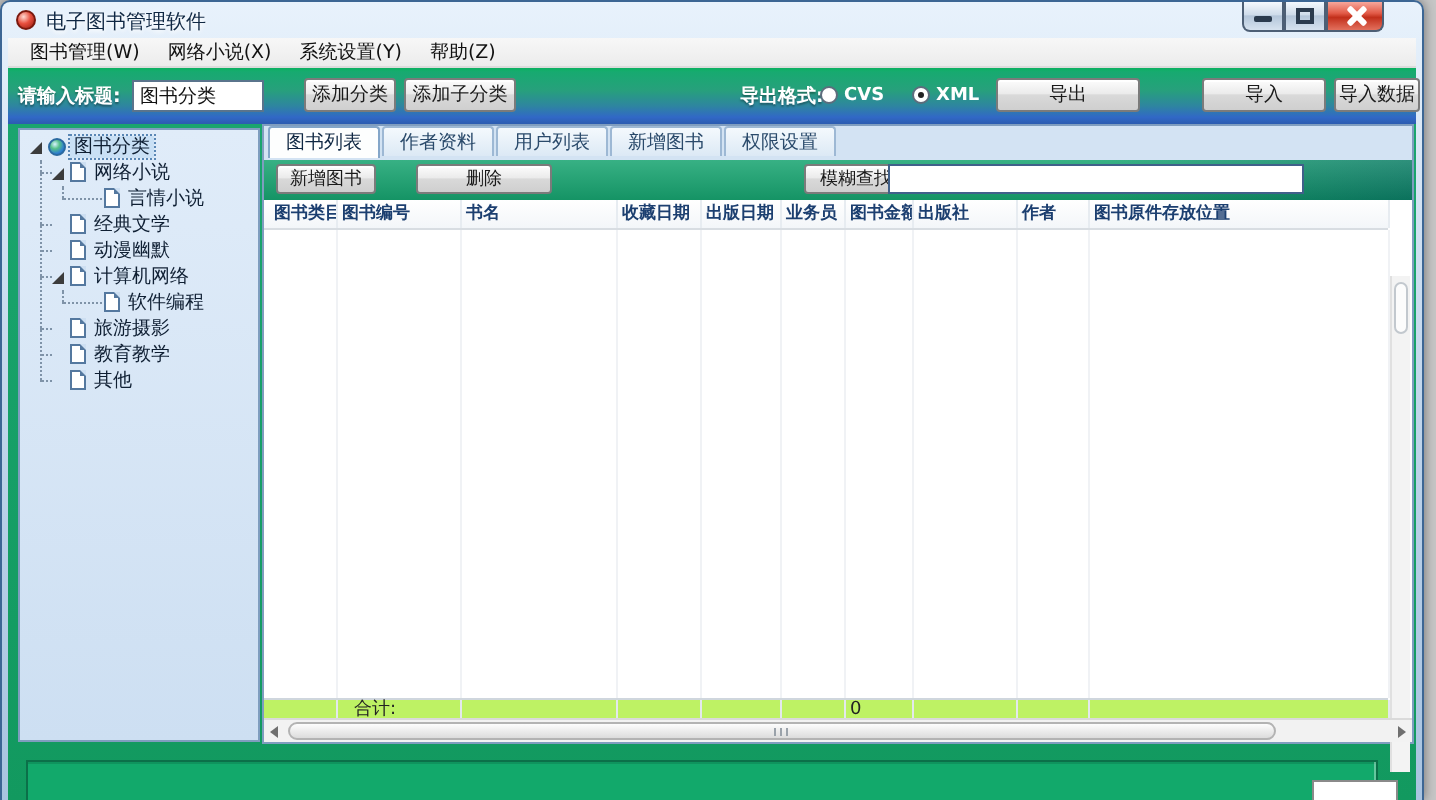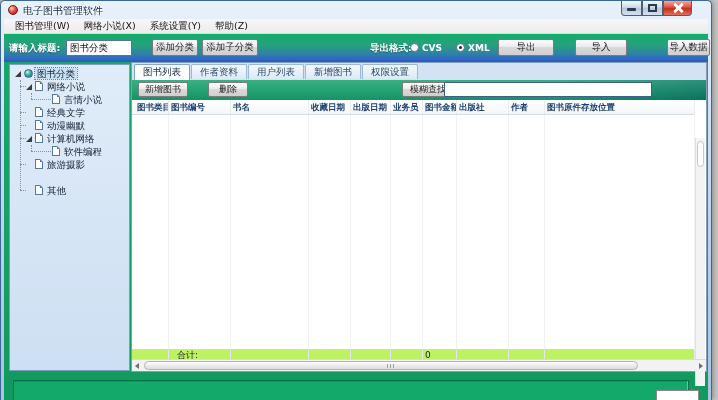--- a/index.html
+++ b/index.html
@@ -99,21 +99,21 @@
   .doc::after { content:""; position:absolute; right:-1px; top:-1px; border-style:solid; border-width:0 3px 3px 0; border-color:#cddff2 #cddff2 #54789f transparent; } .lv1 .doc { left:25px; } .lv2 .doc { left:42px; }
   .tlbl { position:absolute; top:1px; white-space:nowrap; color:#0f1f33; padding:0 2px; line-height:11px; }
   .lv0 .tlbl { left:25px; } .lv1 .tlbl { left:35px; } .lv2 .tlbl { left:52px; }
   .tlbl.sel { background:#c9e0f5; outline:1px dotted #5a87b5; }
   .stub { position:absolute; top:6px; border-top:1px dotted #7f93a8; }
   .lv1 .stub { left:10px; width:6px; }
   .lv2 .stub { left:21px; width:20px; }
   .vline { position:absolute; border-left:1px dotted #7f93a8; width:0; }
   
   .main-panel { position:absolute; left:127px; top:0; width:576px; height:310px; background:#d3e3f3; border:1px solid #7f9dbf; }
-  .tabstrip { position:absolute; left:0; top:0; right:0; height:17px; display:flex; align-items:center; padding-left:2px; }
+  .tabstrip { position:absolute; left:0; top:0; right:0; height:17px; display:flex; align-items:flex-start; padding-left:2px; }
   .tab {
     height:15px; padding:0 8px; margin-right:1px; font-size:9.5px; color:#2a4a6b;
     background:linear-gradient(180deg,#f4f9fd,#dce9f5);
     border:1px solid #9db8d4; border-bottom:none; border-radius:2px 2px 0 0;
     display:flex; align-items:center; cursor:pointer; white-space:nowrap;
   }
   .tab.active { background:#fdfefe; color:#0f2743; height:16px; border-color:#84a6c9; }
   .actionbar {
     position:absolute; left:0; top:17px; right:0; height:20px;
     background:linear-gradient(180deg,rgba(255,255,255,.14),rgba(0,0,0,.10)),
@@ -197,22 +197,22 @@
     <div class="toolbar">
       <span class="tlabel" style="left:5px">请输入标题:</span>
       <input class="tinput" style="left: 62px; top: 6px; width: 66px;" value="图书分类">
       <button class="btn" style="left:148px;top:5px;width:46px">添加分类</button>
       <button class="btn" style="left:198px;top:5px;width:56px">添加子分类</button>
       <span class="tlabel" style="left:366px">导出格式:</span>
       <span class="radio" style="left:406px"></span>
       <span class="rlabel" style="left:418px">CVS</span>
       <span class="radio on" style="left:452px"></span>
       <span class="rlabel" style="left:464px">XML</span>
-      <button class="btn" style="left:494px;top:5px;width:56px">导出</button>
-      <button class="btn" style="left:571px;top:5px;width:52px">导入</button>
+      <button class="btn" style="left:494px;top:5px;width:72px">导出</button>
+      <button class="btn" style="left:597px;top:5px;width:62px">导入</button>
       <button class="btn" style="left:663px;top:5px;width:43px">导入数据</button>
     </div>
 
     <div class="content">
       <div class="tree-panel">
         <div class="vline" style="left:10px;top:15px;height:110px"></div>
         <div class="vline" style="left:21px;top:28px;height:6px"></div>
         <div class="vline" style="left:21px;top:80px;height:6px"></div>
       <div class="tree-row lv0" style="top: 2px;">
             <span class="tw"></span>
@@ -249,39 +249,44 @@
           <div class="tree-row lv2" style="top: 80px;">
             <span class="stub"></span>
             <span class="doc"></span>
             <span class="tlbl">软件编程</span>
           </div>
           <div class="tree-row lv1" style="top: 93px;">
             <span class="stub"></span>
             <span class="doc"></span>
             <span class="tlbl">旅游摄影</span>
           </div>
+          <div class="tree-row lv1" style="top: 106px;">
+            <span class="stub"></span>
+            <span class="doc"></span>
+            <span class="tlbl">教育教学</span>
+          </div>
           <div class="tree-row lv1" style="top: 119px;">
             <span class="stub"></span>
             <span class="doc"></span>
             <span class="tlbl">其他</span>
           </div>
         </div>
 
       <div class="main-panel">
         <div class="tabstrip">
             <div class="tab active">图书列表</div>
             <div class="tab">作者资料</div>
             <div class="tab">用户列表</div>
             <div class="tab">新增图书</div>
             <div class="tab">权限设置</div>
           </div>
 
         <div class="actionbar">
           <button class="btn" style="left:6px;width:50px">新增图书</button>
-          <button class="btn" style="left:76px;width:40px">删除</button>
+          <button class="btn" style="left:76px;width:68px">删除</button>
           <button class="btn" style="left:270px;width:52px">模糊查找</button>
           <input class="search-input" value="" style="">
         </div>
 
         <div class="table-area">
           <div class="table-header">
               <div class="hcell" style="width: 34px;">图书类目</div>
               <div class="hcell" style="width: 62px;">图书编号</div>
               <div class="hcell" style="width: 78px;">书名</div>
               <div class="hcell" style="width: 42px;">收藏日期</div>

